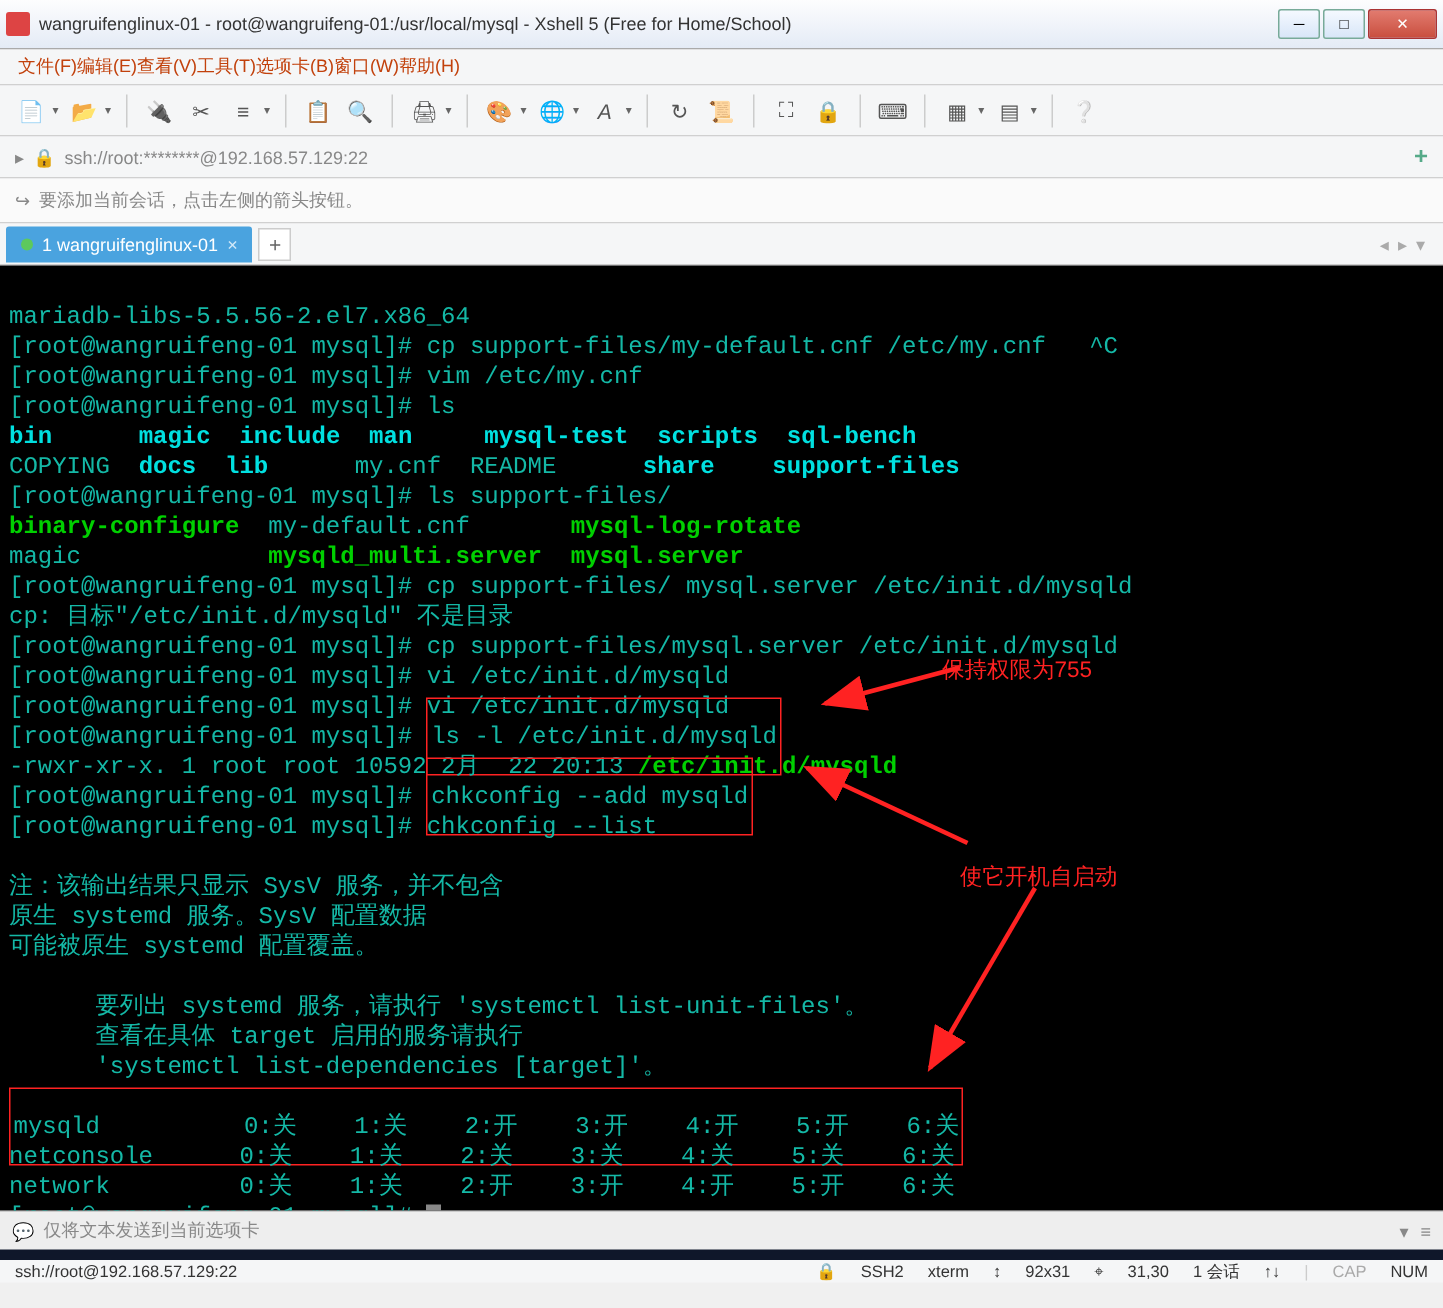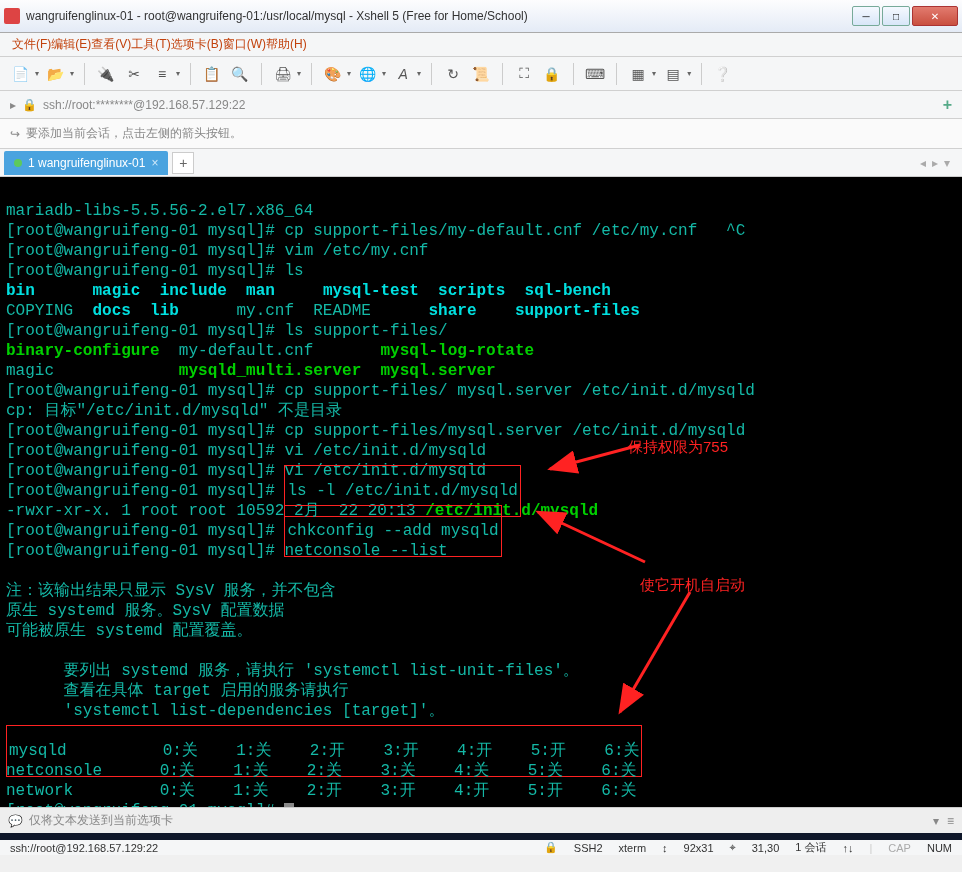--- a/index.html
+++ b/index.html
@@ -148,21 +148,21 @@
 <span class="bgreen">binary-configure</span>  <span class="white">my-default.cnf</span>       <span class="bgreen">mysql-log-rotate</span>
 <span class="white">magic</span>             <span class="bgreen">mysqld_multi.server</span>  <span class="bgreen">mysql.server</span>
 <span class="white">[root@wangruifeng-01 mysql]#</span><span class="white"> cp support-files/ mysql.server /etc/init.d/mysqld</span>
 <span class="white">cp: 目标"/etc/init.d/mysqld" 不是目录</span>
 <span class="white">[root@wangruifeng-01 mysql]#</span><span class="white"> cp support-files/mysql.server /etc/init.d/mysqld</span>
 <span class="white">[root@wangruifeng-01 mysql]#</span><span class="white"> vi /etc/init.d/mysqld</span>
 <span class="white">[root@wangruifeng-01 mysql]#</span><span class="white"> vi /etc/init.d/mysqld</span>
 <span class="white">[root@wangruifeng-01 mysql]#</span><span class="white"> </span><span class="white redbox">ls -l /etc/init.d/mysqld</span>
 <span class="white">-rwxr-xr-x. 1 root root 10592 2月  22 20:13 </span><span class="bgreen">/etc/init.d/mysqld</span>
 <span class="white">[root@wangruifeng-01 mysql]#</span><span class="white"> </span><span class="white redbox">chkconfig --add mysqld</span>
-<span class="white">[root@wangruifeng-01 mysql]#</span><span class="white"> netconsole --list</span>
+<span class="white">[root@wangruifeng-01 mysql]#</span><span class="white"> chkconfig --list</span>
 
 <span class="white">注：该输出结果只显示 SysV 服务，并不包含</span>
 <span class="white">原生 systemd 服务。SysV 配置数据</span>
 <span class="white">可能被原生 systemd 配置覆盖。</span>
 
 <span class="white">      要列出 systemd 服务，请执行 'systemctl list-unit-files'。</span>
 <span class="white">      查看在具体 target 启用的服务请执行</span>
 <span class="white">      'systemctl list-dependencies [target]'。</span>
 
 <span class="white redbox">mysqld          0:关    1:关    2:开    3:开    4:开    5:开    6:关</span>

